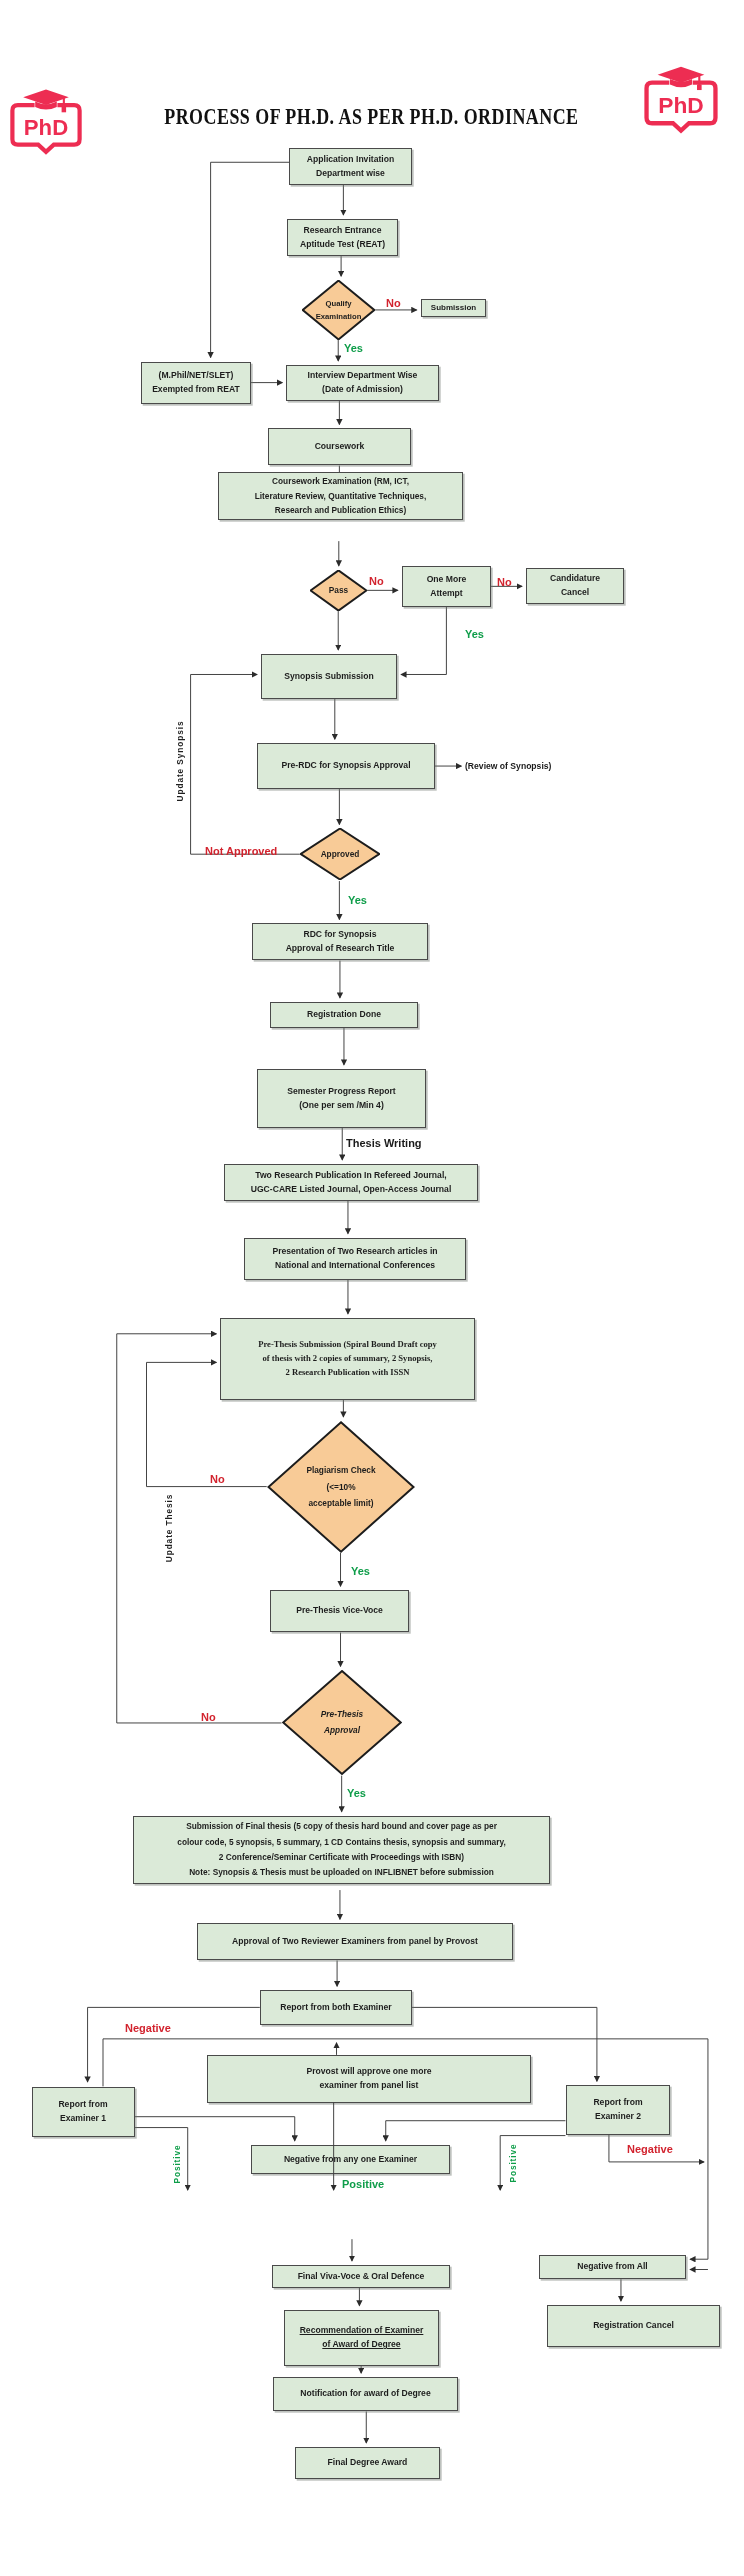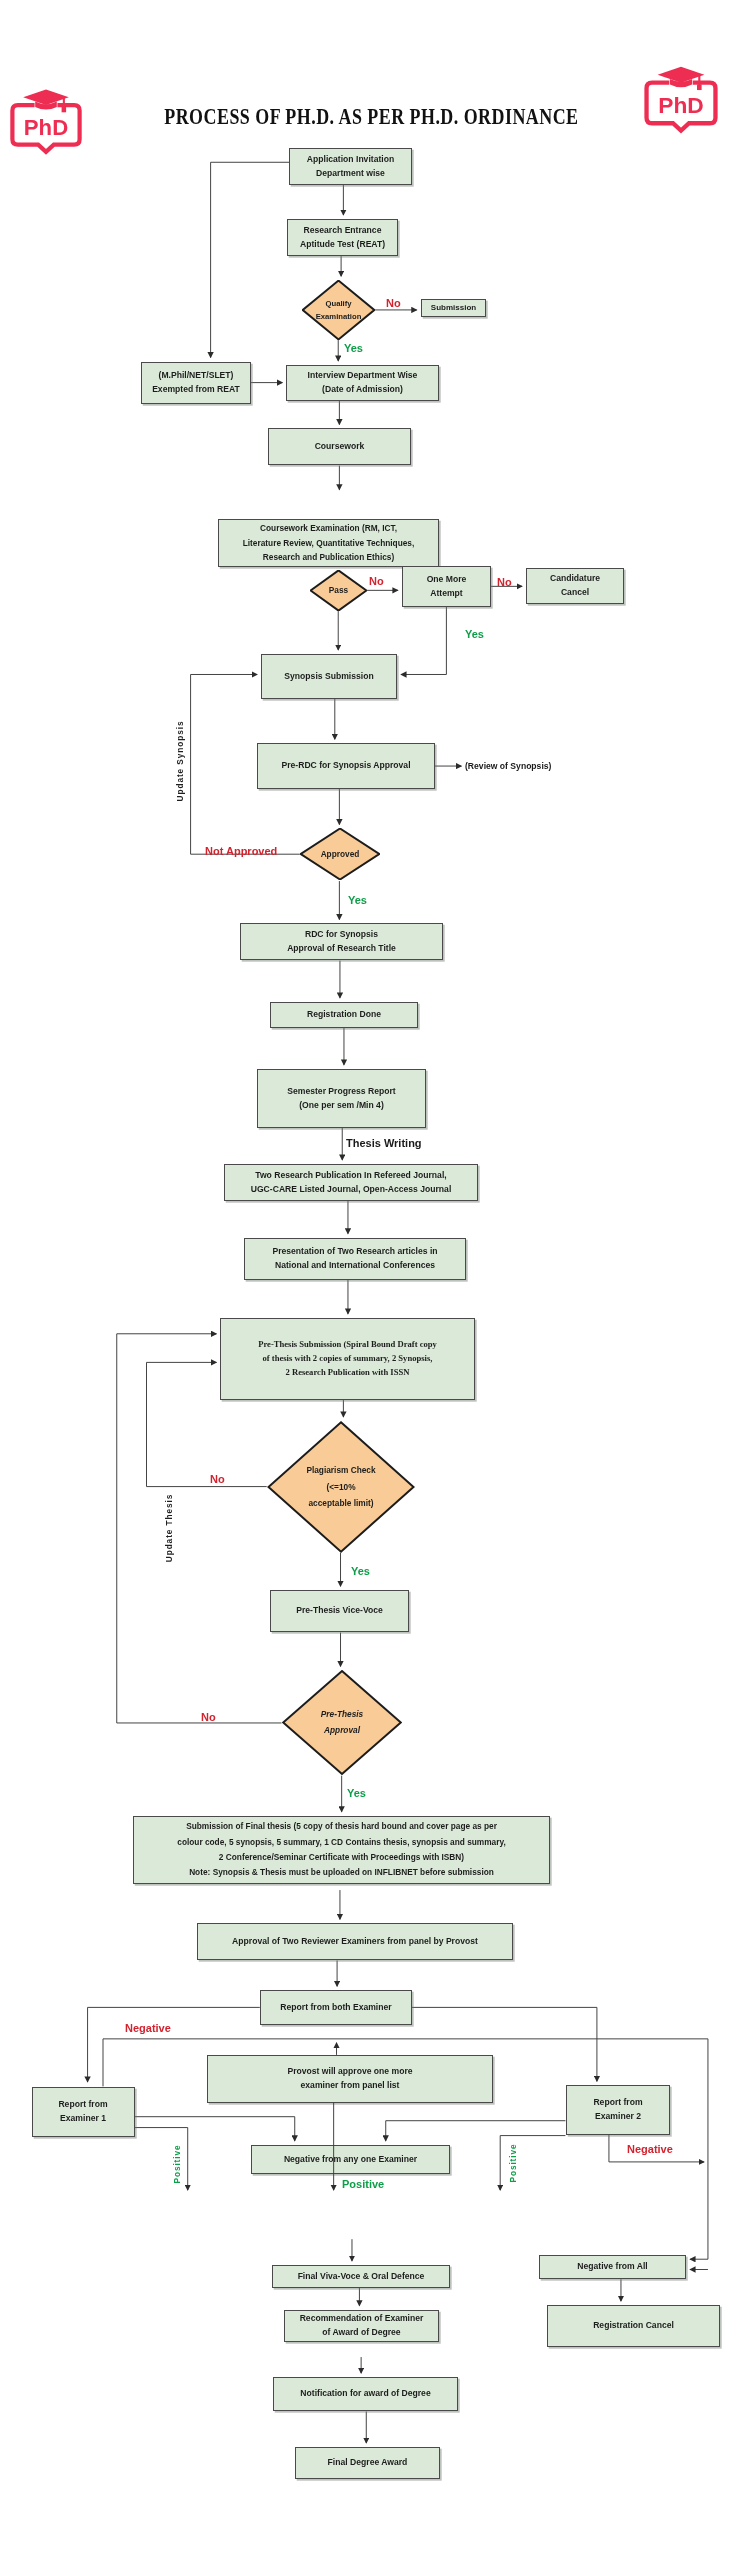--- a/index.html
+++ b/index.html
@@ -129,37 +129,37 @@
   <div class="node" style="left:421px;top:299px;width:65px;height:18px;font-size:8px;">Submission</div>
 
   <div class="node" style="left:141px;top:362px;width:110px;height:42px;">(M.Phil/NET/SLET)
 Exempted from REAT</div>
 
   <div class="node" style="left:286px;top:365px;width:153px;height:36px;">Interview Department Wise
 (Date of Admission)</div>
 
   <div class="node" style="left:268px;top:428px;width:143px;height:37px;">Coursework</div>
 
-  <div class="node" style="left:218px;top:519px;width:221px;height:48px;font-size:8.3px;line-height:1.8;">Coursework Examination (RM, ICT,
+  <div class="node" style="left:218px;top:472px;width:245px;height:48px;font-size:8.3px;line-height:1.8;">Coursework Examination (RM, ICT,
 Literature Review, Quantitative Techniques,
 Research and Publication Ethics)</div>
 
   <div class="node" style="left:402px;top:566px;width:89px;height:41px;">One More
 Attempt</div>
 
   <div class="node" style="left:526px;top:568px;width:98px;height:36px;">Candidature
 Cancel</div>
 
   <div class="node" style="left:261px;top:654px;width:136px;height:45px;">Synopsis Submission</div>
 
   <div class="node" style="left:257px;top:743px;width:178px;height:46px;">Pre-RDC for Synopsis Approval</div>
 
   <div class="lbl lbl-black" style="left:465px;top:761px;font-size:8.6px;">(Review of Synopsis)</div>
 
-  <div class="node" style="left:240px;top:923px;width:203px;height:37px;">RDC for Synopsis
+  <div class="node" style="left:252px;top:923px;width:176px;height:37px;">RDC for Synopsis
 Approval of Research Title</div>
 
   <div class="node" style="left:270px;top:1002px;width:148px;height:26px;">Registration Done</div>
 
   <div class="node" style="left:257px;top:1069px;width:169px;height:59px;text-align:center;">Semester Progress Report
 (One per sem /Min 4)</div>
 
   <div class="node" style="left:224px;top:1164px;width:254px;height:37px;">Two Research Publication In Refereed Journal,
 UGC-CARE Listed Journal, Open-Access Journal</div>
 
@@ -180,33 +180,33 @@
   <div class="node" style="left:197px;top:1923px;width:316px;height:37px;">Approval of Two Reviewer Examiners from panel by Provost</div>
 
   <div class="node" style="left:260px;top:1990px;width:152px;height:35px;">Report from both Examiner</div>
 
   <div class="node" style="left:31.5px;top:2087px;width:103px;height:50px;">Report from
 Examiner 1</div>
 
   <div class="node" style="left:566px;top:2085px;width:104px;height:50px;">Report from
 Examiner 2</div>
 
-  <div class="node" style="left:207px;top:2055px;width:286px;height:48px;">Provost will approve one more
+  <div class="node" style="left:207px;top:2055px;width:324px;height:48px;">Provost will approve one more
 examiner from panel list</div>
 
   <div class="node" style="left:251px;top:2145px;width:199px;height:29px;">Negative from any one Examiner</div>
 
 
   <div class="node" style="left:272px;top:2265px;width:178px;height:23px;">Final Viva-Voce &amp; Oral Defence</div>
 
   <div class="node" style="left:539px;top:2255px;width:147px;height:24px;">Negative from All</div>
 
   <div class="node" style="left:547px;top:2305px;width:173px;height:42px;">Registration Cancel</div>
 
-  <div class="node" style="left:284px;top:2310px;width:155px;height:32px;">Recommendation of Examiner
+  <div class="node" style="left:284px;top:2310px;width:155px;height:56px;text-decoration:underline;">Recommendation of Examiner
 of Award of Degree</div>
 
   <div class="node" style="left:273px;top:2377px;width:185px;height:34px;">Notification for award of Degree</div>
 
   <div class="node" style="left:295px;top:2447px;width:145px;height:31.5px;">Final Degree Award</div>
 
   <div class="diamond" style="left:302px;top:280px;width:73px;height:60px;">
     <svg viewBox="0 0 100 100" preserveAspectRatio="none">
         <polygon points="50,1 99,50 50,99 1,50" fill="#F8CB97" stroke="#1c1c1c" stroke-width="2" vector-effect="non-scaling-stroke"></polygon>
       </svg>

